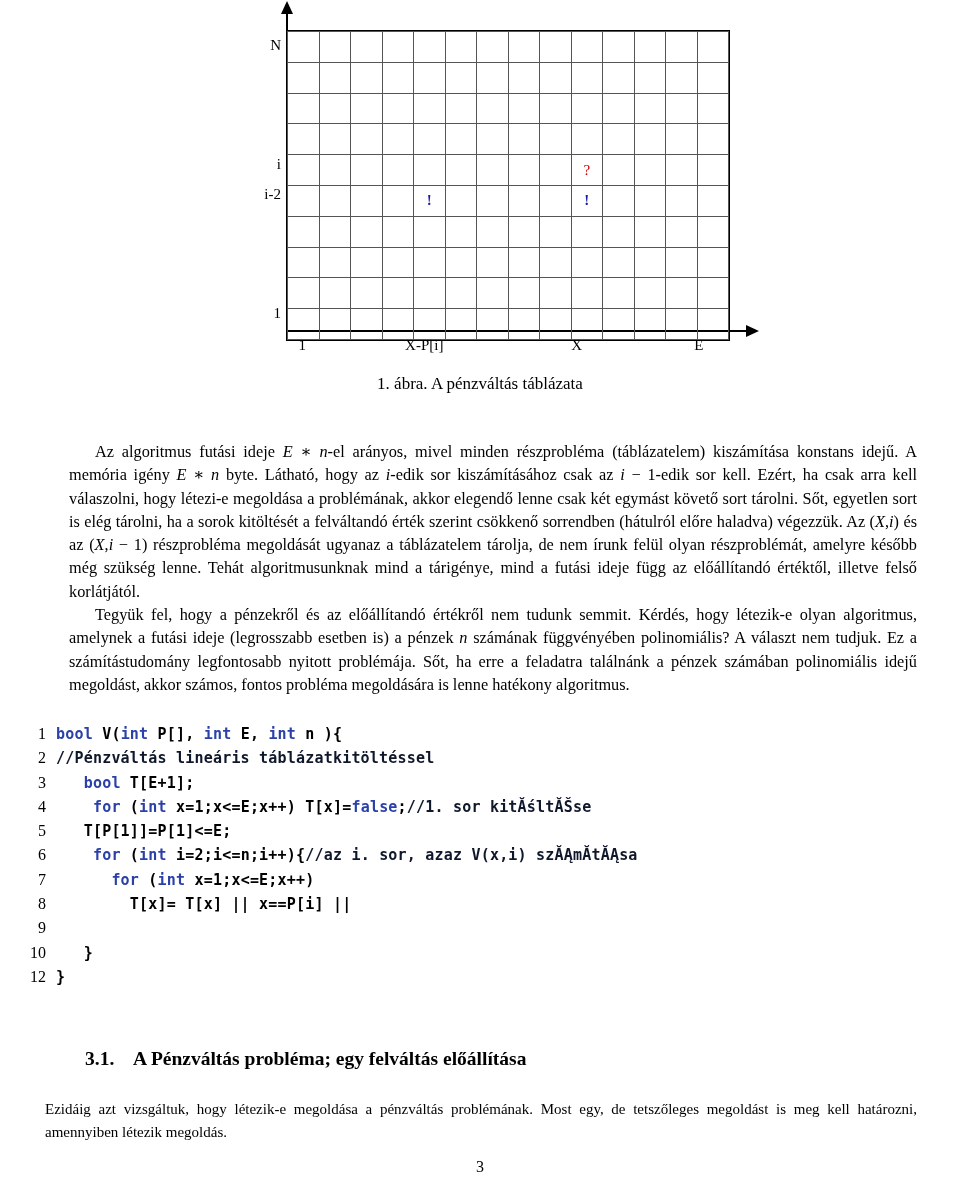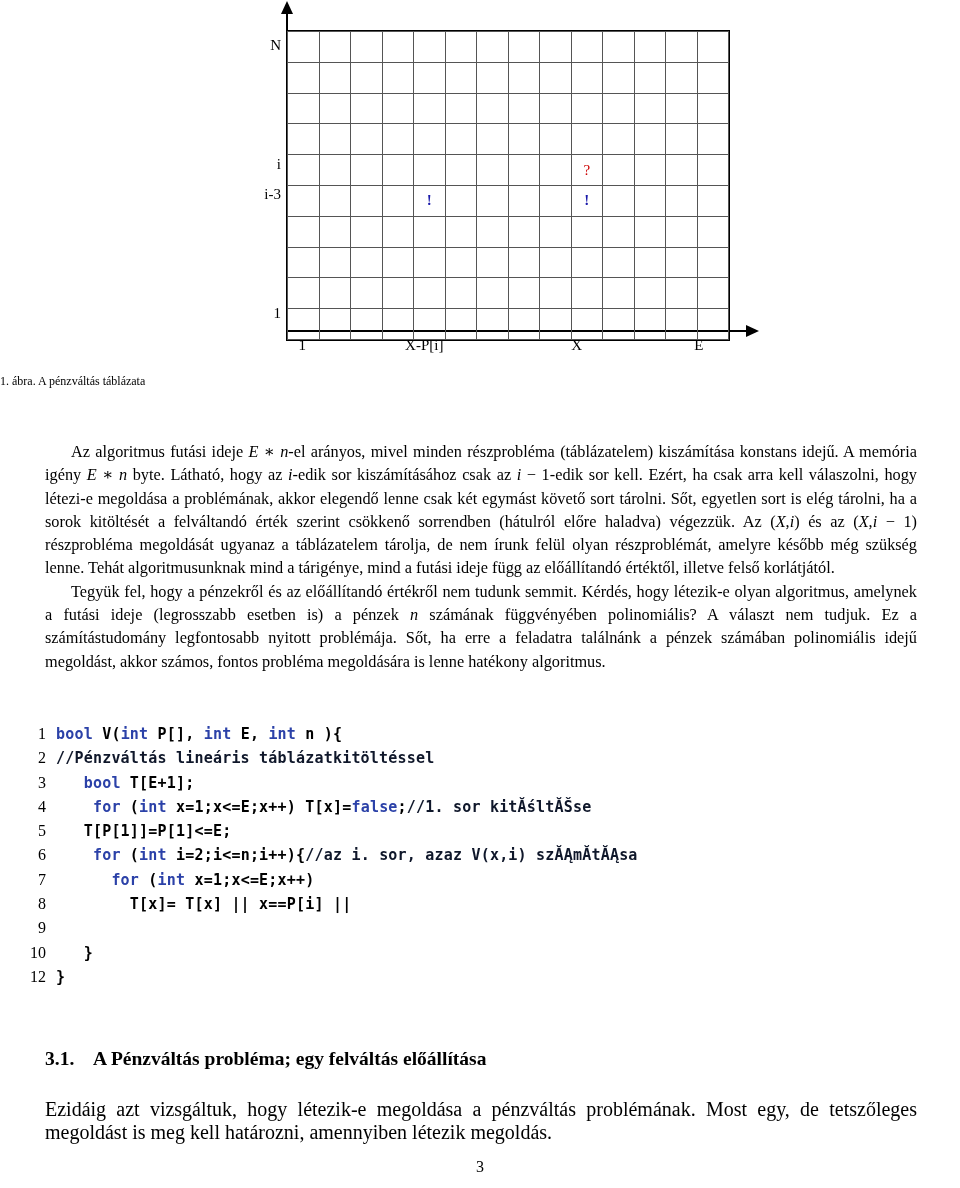--- a/index.html
+++ b/index.html
@@ -109,38 +109,38 @@
     text-align: center;
     white-space: nowrap;
     transform: translateX(-50%);
   }
 
   #figure-caption {
     position: absolute;
     left: 0;
     top: 374px;
     width: 960px;
-    text-align: left;
-    font-size: 12px;
+    text-align: center;
+    font-size: 17px;
     font-family: "Liberation Serif", serif;
   }
 
   
   #body-text {
     position: absolute;
     left: 45px;
     top: 440px;
     width: 872px;
     font-size: 16.3px;
     line-height: 23.3px;
     text-align: justify;
     font-family: "Liberation Serif", "DejaVu Serif", serif;
   }
   #body-text p { margin: 0; text-indent: 0; }
-  #body-text p.indented { text-indent: 26px; }
+  #body-text p.indented { text-indent: 26px; margin-left: 24px; }
   .mvar { font-style: italic; font-family: "Liberation Serif", serif; }
 
   
   #code-listing {
     position: absolute;
     left: 6px;
     top: 722px;
     width: 950px;
     font-family: "DejaVu Sans Mono", "Liberation Mono", monospace;
     font-size: 15px;
@@ -173,28 +173,28 @@
 
   
   #section-heading {
     position: absolute;
     left: 45px;
     top: 1048px;
     font-size: 19.5px;
     font-weight: bold;
     font-family: "Liberation Serif", serif;
   }
-  #section-heading .sec-num { display: inline-block; min-width: 48px; }
+  #section-heading .sec-num { display: inline-block; min-width: 48px; margin-left: 40px; }
 
   #tail-text {
     position: absolute;
     left: 45px;
     top: 1098px;
     width: 872px;
-    font-size: 20px;
+    font-size: 15px;
     line-height: 23.3px;
     text-align: justify;
   }
   #tail-text p { margin: 0; }
 
   #page-number {
     position: absolute;
     left: 0;
     top: 1158px;
     width: 960px;
@@ -374,21 +374,21 @@
             <td></td>
             <td></td>
             <td></td>
           </tr>
         </tbody>
     </table>
 
     <div id="y-labels-container">
         <div style="position: absolute; left: -21px; top: 27px; width: 40px; height: 29.8px; line-height: 29.8px; text-align: right; font-size: 15px; white-space: nowrap;">N</div>
         <div style="position: absolute; left: -21px; top: 146.2px; width: 40px; height: 29.8px; line-height: 29.8px; text-align: right; font-size: 15px; white-space: nowrap;">i</div>
-        <div style="position: absolute; left: -21px; top: 176px; width: 40px; height: 29.8px; line-height: 29.8px; text-align: right; font-size: 15px; white-space: nowrap;">i-3</div>
+        <div style="position: absolute; left: -21px; top: 176px; width: 40px; height: 29.8px; line-height: 29.8px; text-align: right; font-size: 15px; white-space: nowrap;">i-2</div>
         <div style="position: absolute; left: -21px; top: 295.2px; width: 40px; height: 29.8px; line-height: 29.8px; text-align: right; font-size: 15px; white-space: nowrap;">1</div>
       </div>
     <div id="x-labels-container">
         <div class="x-label" style="left: 40.25px;">1</div>
         <div class="x-label" style="left: 162.25px;">X-P[i]</div>
         <div class="x-label" style="left: 314.75px;">X</div>
         <div class="x-label" style="left: 436.75px;">E</div>
       </div>
   </div>
 

